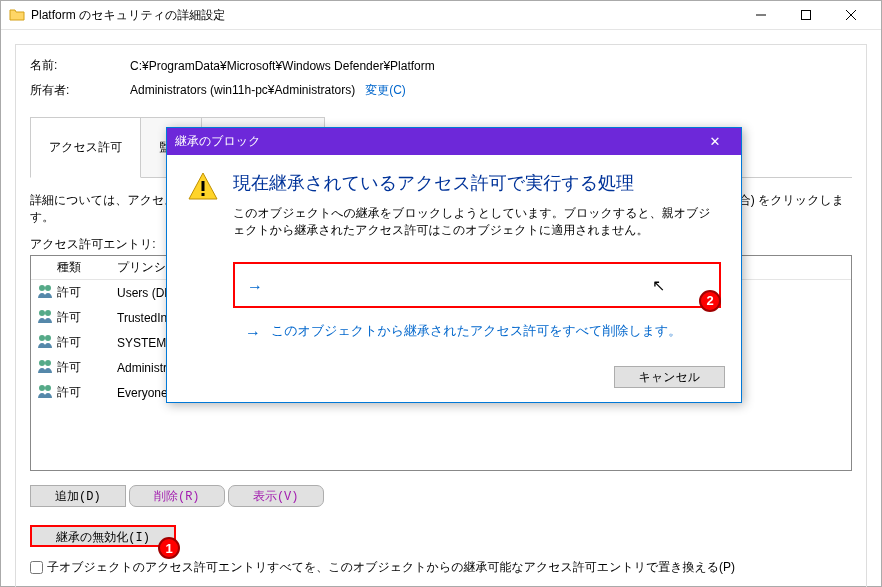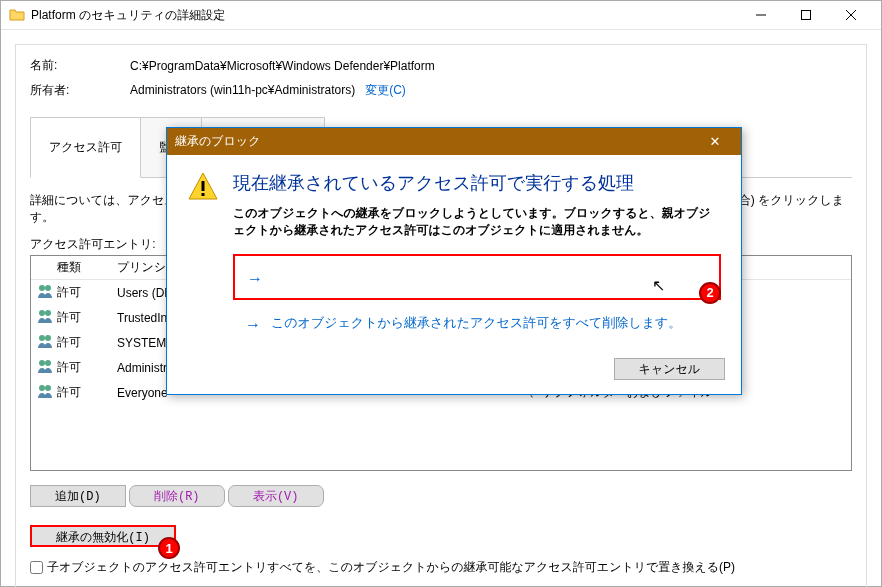--- a/index.html
+++ b/index.html
@@ -35,28 +35,28 @@
     .btn-row { margin-top: 14px; }
     .btn { background: #e1e1e1; border: 1px solid #adadad; padding: 2px 24px; cursor: pointer; font-family: Liberation Mono, monospace; font-size: 12px; min-width: 76px; height: 22px;}
     .btn:disabled { color: #a21caf; border-radius: 7px; }
     .inherit-btn { border: 2px solid #ff0000; }
     .checkbox-row { margin-top: 12px; display: flex; align-items: center; }
     .checkbox-row input { margin-right: 4px; }
     .bottom-buttons { display: flex; justify-content: flex-end; padding: 10px 14px; gap: 8px; }
     .bottom-buttons .btn { min-width: 88px; height: 23px;}
     
     .dialog { position: absolute; left: 166px; top: 127px; width: 576px; border: 1px solid #0078d7; background: #fff; box-shadow: 2px 2px 10px rgba(0,0,0,0.3); }
-    .dlg-title { background: #a16207; color: #fff; padding: 5px 8px; display: flex; align-items: center; }
+    .dlg-title { background: #6d28d9; color: #fff; padding: 5px 8px; display: flex; align-items: center; }
     .dlg-title-text { flex: 1; font-size: 12px; }
     .dlg-close { width: 36px; text-align: center; cursor: pointer; font-size: 13px; }
     .dlg-body { padding: 16px 20px 12px 20px; }
     .dlg-main { display: flex; }
     .warn-icon { width: 32px; height: 32px; margin-right: 14px; flex-shrink: 0; }
     .dlg-heading { color: #003399; font-size: 18px; margin-bottom: 10px; }
-    .dlg-desc { font-size: 12px; margin-bottom: 14px; line-height: 1.45; font-weight: bold; }
+    .dlg-desc { font-size: 12px; margin-bottom: 22px; line-height: 1.45; }
     .option { border: 1px solid #ddd; padding: 12px 12px; display: flex; align-items: center; margin-bottom: 8px; cursor: pointer; }
     .option.highlighted { border: 2px solid #ff0000; position: relative;}
     .option-arrow { color: #0066cc; font-size: 16px; margin-right: 10px; flex-shrink: 0; }
     .option-text { color: #0066cc; font-size: 13px; line-height: 1.4; }
     .dlg-footer { display: flex; justify-content: flex-end; padding: 0 16px 14px 16px; }
     .annot { position: absolute; width: 22px; height: 22px; border-radius: 50%; background: #ff0000; color: #fff; font-weight: bold; display: flex; align-items: center; justify-content: center; font-size: 13px; border: 2px solid #a00000; }
     .cursor-arrow { position: absolute; font-size: 16px; left: 652px; top: 276px; pointer-events:none; }
   </style>
 </head>
 <body>

